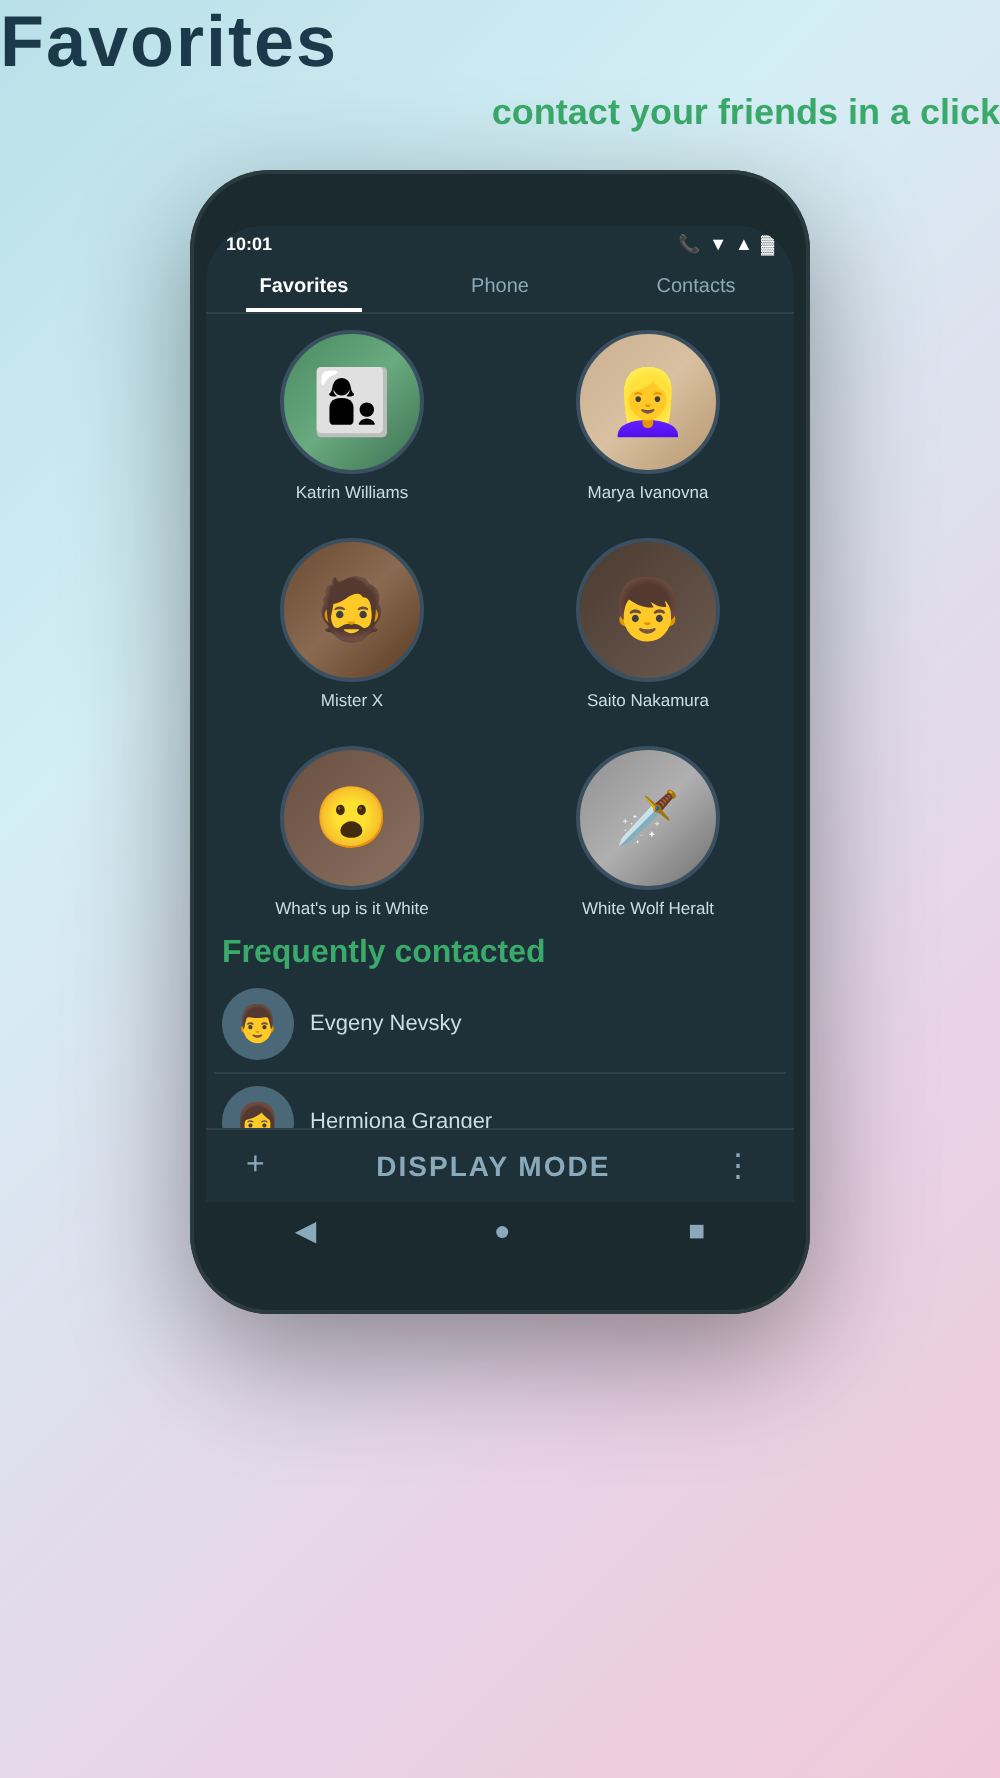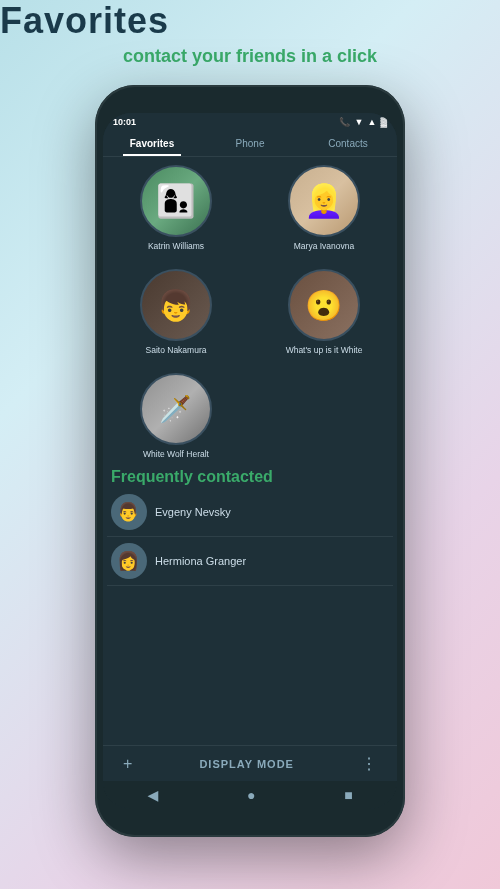--- a/index.html
+++ b/index.html
@@ -15,37 +15,37 @@
     .page-title {
       text-align: center;
       padding-top: 28px;
       font-size: 36px;
       font-weight: 800;
       color: #1a3a4a;
       letter-spacing: 1px;
     }
 
     .page-subtitle {
-      text-align: center;
+      text-align: right;
       font-size: 18px;
       font-weight: 600;
       color: #3aaa6a;
       margin-top: 4px;
       margin-bottom: 18px;
     }
 
     .phone-wrapper {
       display: flex;
       justify-content: center;
       align-items: flex-start;
     }
 
     .phone-frame {
       width: 310px;
-      height: 752px;
+      height: 572px;
       background: #1a2a2e;
       border-radius: 40px;
       box-shadow: 0 20px 60px rgba(0,0,0,0.4), inset 0 0 0 2px #2a3a3e;
       position: relative;
       overflow: hidden;
       padding: 0;
     }
 
     .phone-screen {
       position: absolute;
@@ -317,21 +317,21 @@
     }
 
     .bottom-btn {
       color: #8aaabb;
       font-size: 16px;
       cursor: pointer;
       padding: 2px 6px;
     }
 
     .bottom-center-text {
-      font-size: 11px;
+      font-size: 14px;
       color: #8aaabb;
       letter-spacing: 1px;
       font-weight: 600;
     }
 
     .nav-bar {
       background: #1a2a2e;
       display: flex;
       justify-content: space-around;
       align-items: center;
@@ -379,20 +379,24 @@
           <div class="contact-avatar avatar-katrin"></div>
           <span class="contact-name">Katrin Williams</span>
         </div>
 
         <div class="contact-item">
           <div class="contact-avatar avatar-marya"></div>
           <span class="contact-name">Marya Ivanovna</span>
         </div>
 
 
+        <div class="contact-item">
+          <div class="contact-avatar avatar-misterx"></div>
+          <span class="contact-name">Mister X</span>
+        </div>
 
         <div class="contact-item">
           <div class="contact-avatar avatar-saito"></div>
           <span class="contact-name">Saito Nakamura</span>
         </div>
 
         <div class="contact-item">
           <div class="contact-avatar avatar-whatsup"></div>
           <span class="contact-name">What's up is it White</span>
         </div>

